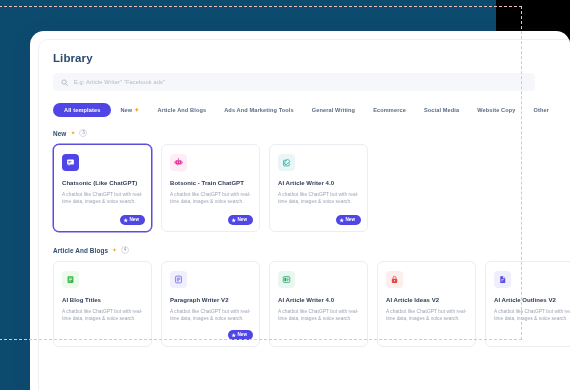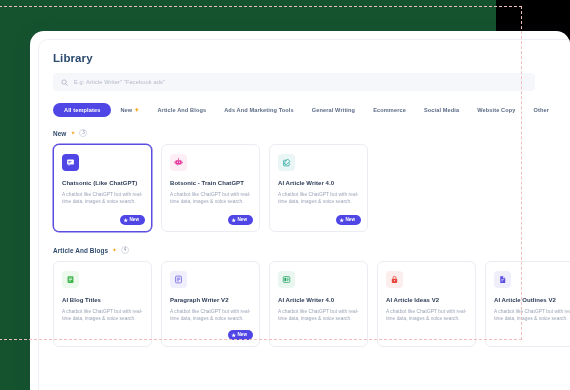--- a/index.html
+++ b/index.html
@@ -9,21 +9,21 @@
     height: 390px;
     overflow: hidden;
     background: #000000;
     font-family: "Liberation Sans", sans-serif;
   }
 
   #root {
     position: relative;
     width: 496px;
     height: 390px;
-    background: #14532d;
+    background: #0c4a6e;
   }
 
   
   .dash-frame {
     position: absolute;
     left: -6px;
     top: 6px;
     width: 528px;
     height: 334px;
     border: 1px dashed #f0bdbd;

